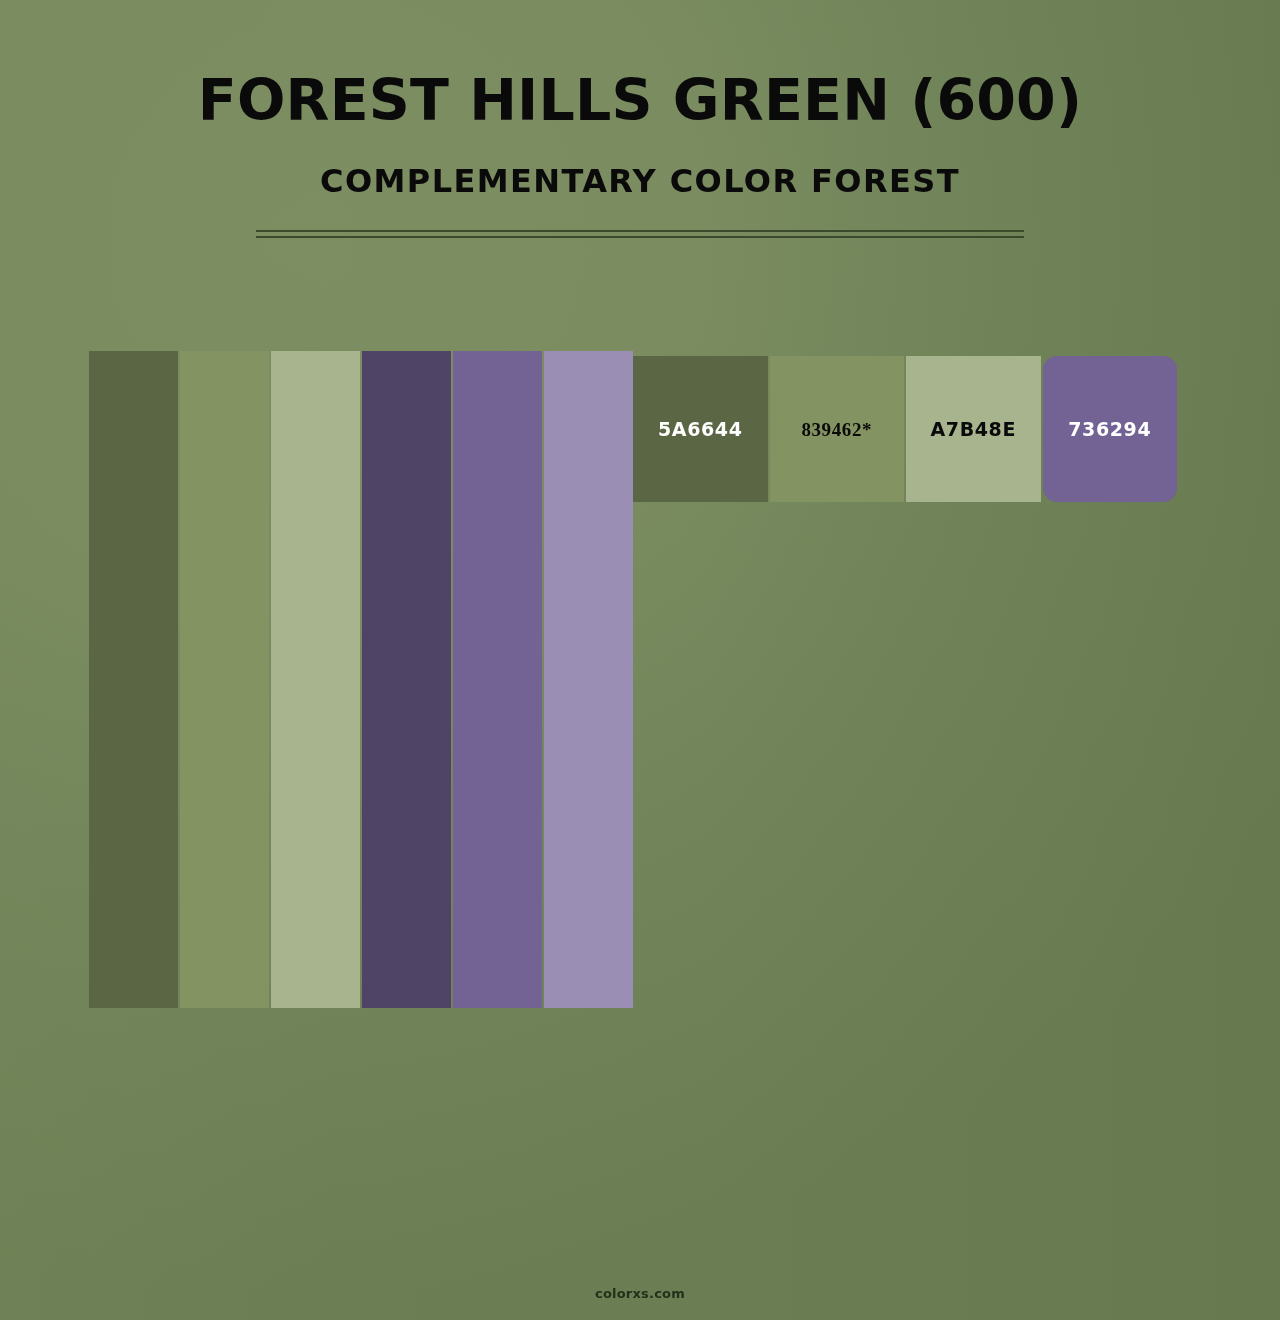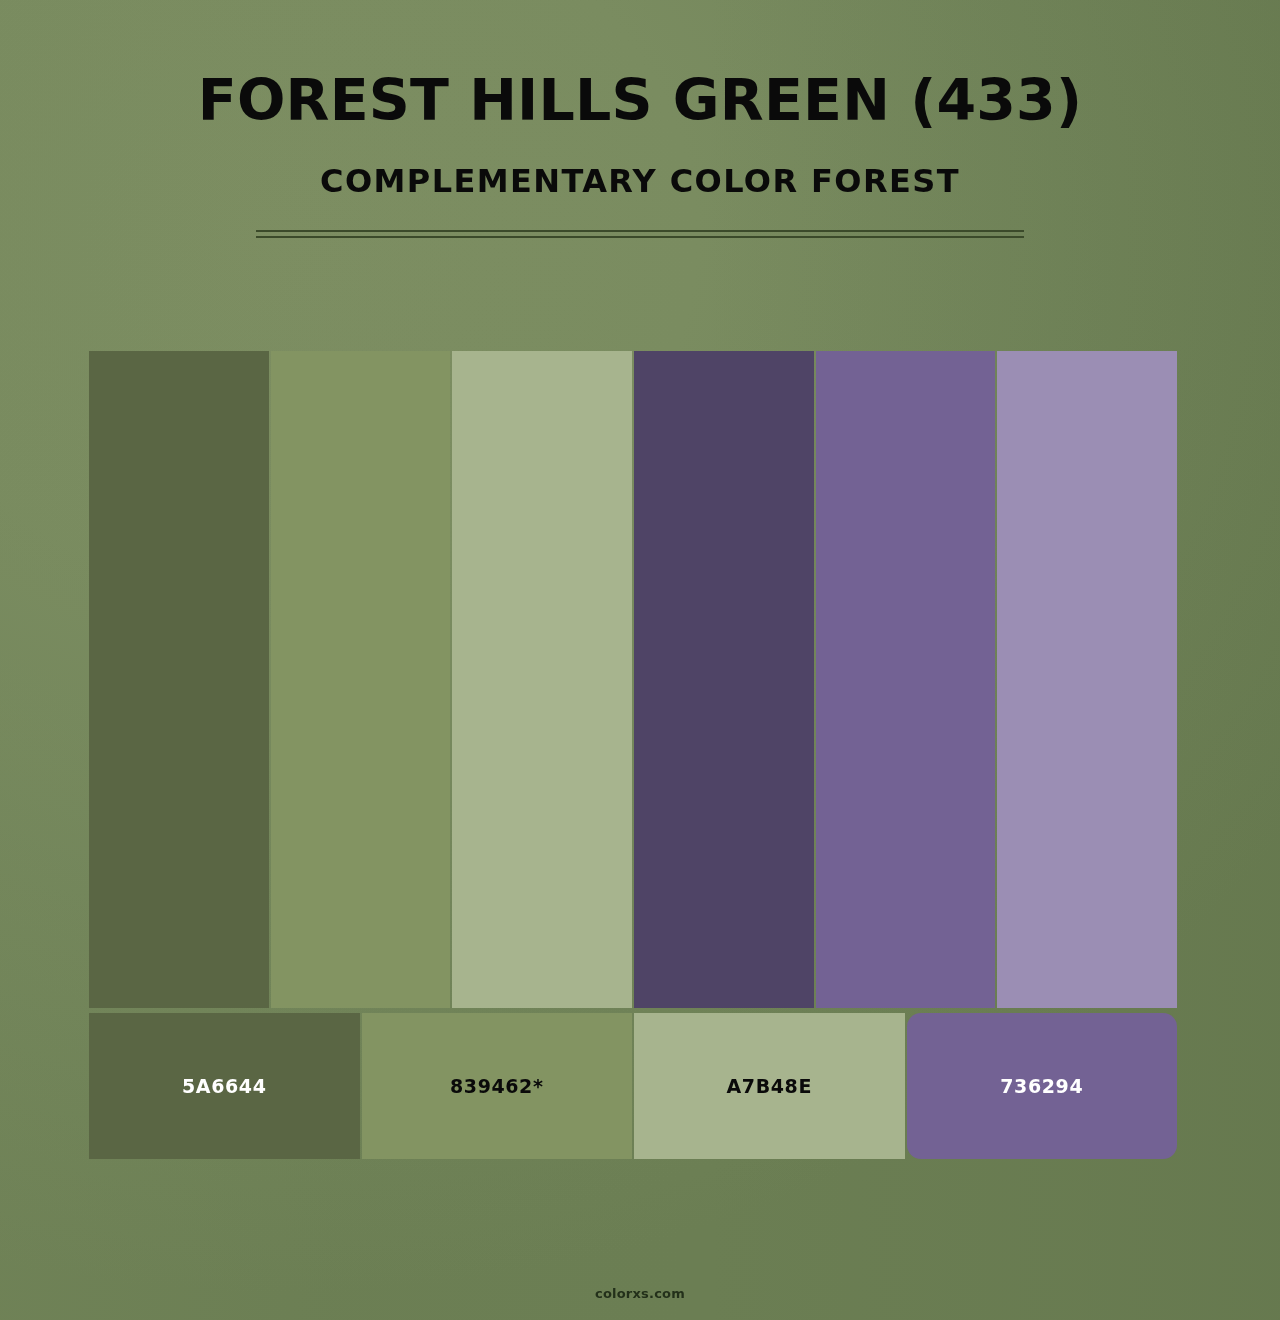--- a/index.html
+++ b/index.html
@@ -86,21 +86,21 @@
   .divider .rule.bot  { top: 6px; }
 
   
   .palette {
     position: absolute;
     left: 89px;
     top: 351px;
     width: 1088px;
     height: 808px;
     display: flex;
-    flex-direction: column;
+    flex-direction: row;
   }
   .swatch-row {
     display: flex;
     width: 100%;
     height: 657px;
     gap: 2px;
   }
   .label-row {
     display: flex;
     width: 100%;
@@ -139,21 +139,21 @@
     letter-spacing: 0.2px;
   }
 </style>
 </head>
 <body>
 
 <div id="page">
   <div id="vignette"></div>
 
   <div class="header">
-    <h1 class="title">FOREST HILLS GREEN (433)</h1>
+    <h1 class="title">FOREST HILLS GREEN (600)</h1>
     <h2 class="subtitle">COMPLEMENTARY COLOR FOREST</h2>
     <div class="divider">
       <div class="rule top" style="background: rgb(59, 74, 42);"></div>
       <div class="rule bot" style="background: rgb(59, 74, 42);"></div>
     </div>
   </div>
 
   <div class="palette">
     <div class="swatch-row">
       <div class="swatch" style="background-color: rgb(90, 102, 68);"></div>
@@ -161,21 +161,21 @@
       <div class="swatch" style="background-color: rgb(167, 180, 142);"></div>
       <div class="swatch" style="background-color: rgb(79, 68, 102);"></div>
       <div class="swatch" style="background-color: rgb(115, 98, 148);"></div>
       <div class="swatch" style="background-color: rgb(155, 142, 180);"></div>
     </div>
     <div class="label-row">
       <div class="label-cell" style="background-color: rgb(90, 102, 68);">
         <span class="label-text" style="color: rgb(255, 255, 255);">5A6644</span>
       </div>
       <div class="label-cell" style="background-color: rgb(131, 148, 98);">
-        <span class="label-text" style="color: rgb(10, 10, 10);">839462*</span>
+        <span class="label-text" style="color: rgb(10, 10, 10); font-family: Liberation Serif, serif;">839462*</span>
       </div>
       <div class="label-cell" style="background-color: rgb(167, 180, 142);">
         <span class="label-text" style="color: rgb(10, 10, 10);">A7B48E</span>
       </div>
       <div class="label-cell" style="background-color: rgb(115, 98, 148); border-radius: 14px;">
         <span class="label-text" style="color: rgb(255, 255, 255);">736294</span>
       </div>
     </div>
   </div>
 

